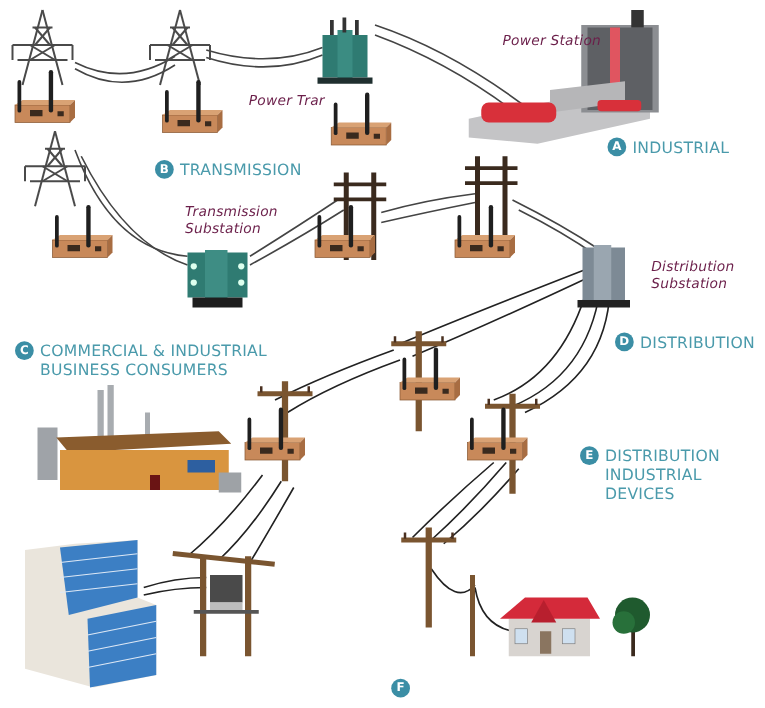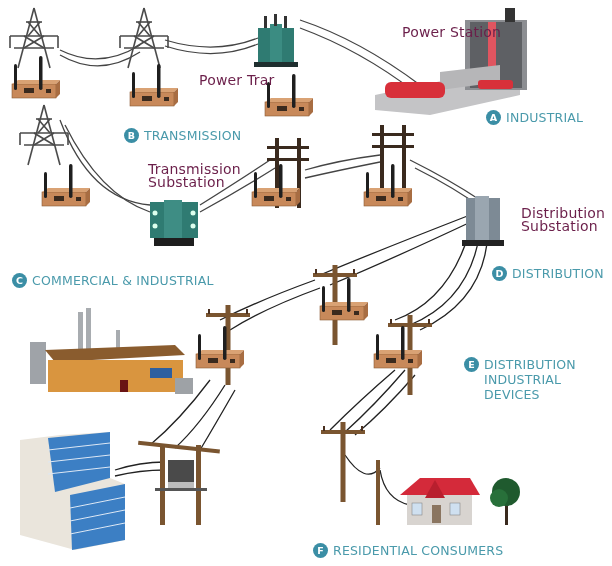--- a/index.html
+++ b/index.html
@@ -1,21 +1,21 @@
 <!DOCTYPE html>
 <html><head>
 <meta charset="utf-8">
 <style>
   html, body { margin:0; padding:0; background:#ffffff; }
   body { width:612px; height:566px; position:relative; overflow:hidden; font-family:"DejaVu Sans", sans-serif; }
   #scene { position:absolute; left:0; top:0; width:612px; height:566px; }
   .lbl { position:absolute; font-family:"DejaVu Sans", sans-serif; letter-spacing:0.2px; }
   .stage { color:#4a9aab; font-size:12.5px; line-height:15px; display:flex; align-items:flex-start; }
   .badge { display:inline-flex; width:15px; height:15px; border-radius:50%; background:#3b8ea5; color:#fff; font-size:9.5px; font-weight:bold; align-items:center; justify-content:center; margin-right:5px; flex:none; }
-  .comp { color:#6b1f4a; font-size:14px; line-height:13px; }
+  .comp { color:#6b1f4a; font-size:11px; line-height:13px;font-style:italic; }
 </style>
 </head>
 <body>
 
 <svg id="scene" viewBox="0 0 612 566" xmlns="http://www.w3.org/2000/svg">
   <defs>
     <g id="router">
       <rect x="0" y="14" width="44" height="14" fill="#c8895a" stroke="#8a5a35" stroke-width="0.6"></rect>
       <polygon points="0,14 6,10 48,10 44,14" fill="#d9a274"></polygon>
       <polygon points="44,14 48,10 48,24 44,28" fill="#a86d42"></polygon>
@@ -214,30 +214,30 @@
   <span>INDUSTRIAL</span>
 </div>
 <div class="lbl stage" style="left:124px;top:128px;">
   <span class="badge">B</span>
   <span>TRANSMISSION</span>
 </div>
 <div class="lbl stage" style="left:12px;top:273px;">
   <span class="badge">C</span>
   <span>
     <div>COMMERCIAL &amp; INDUSTRIAL</div>
+    <div>BUSINESS CONSUMERS</div>
   </span>
 </div>
 <div class="lbl stage" style="left:492px;top:266px;">
   <span class="badge">D</span>
   <span>DISTRIBUTION</span>
 </div>
 <div class="lbl stage" style="left:464px;top:357px;">
   <span class="badge">E</span>
   <span>
     <div>DISTRIBUTION</div>
     <div>INDUSTRIAL</div>
     <div>DEVICES</div>
   </span>
 </div>
 <div class="lbl stage" style="left:313px;top:543px;">
   <span class="badge">F</span>
-  <span>RESIDENTIAL CONSUMERS</span>
 </div>
 
 </body></html>

